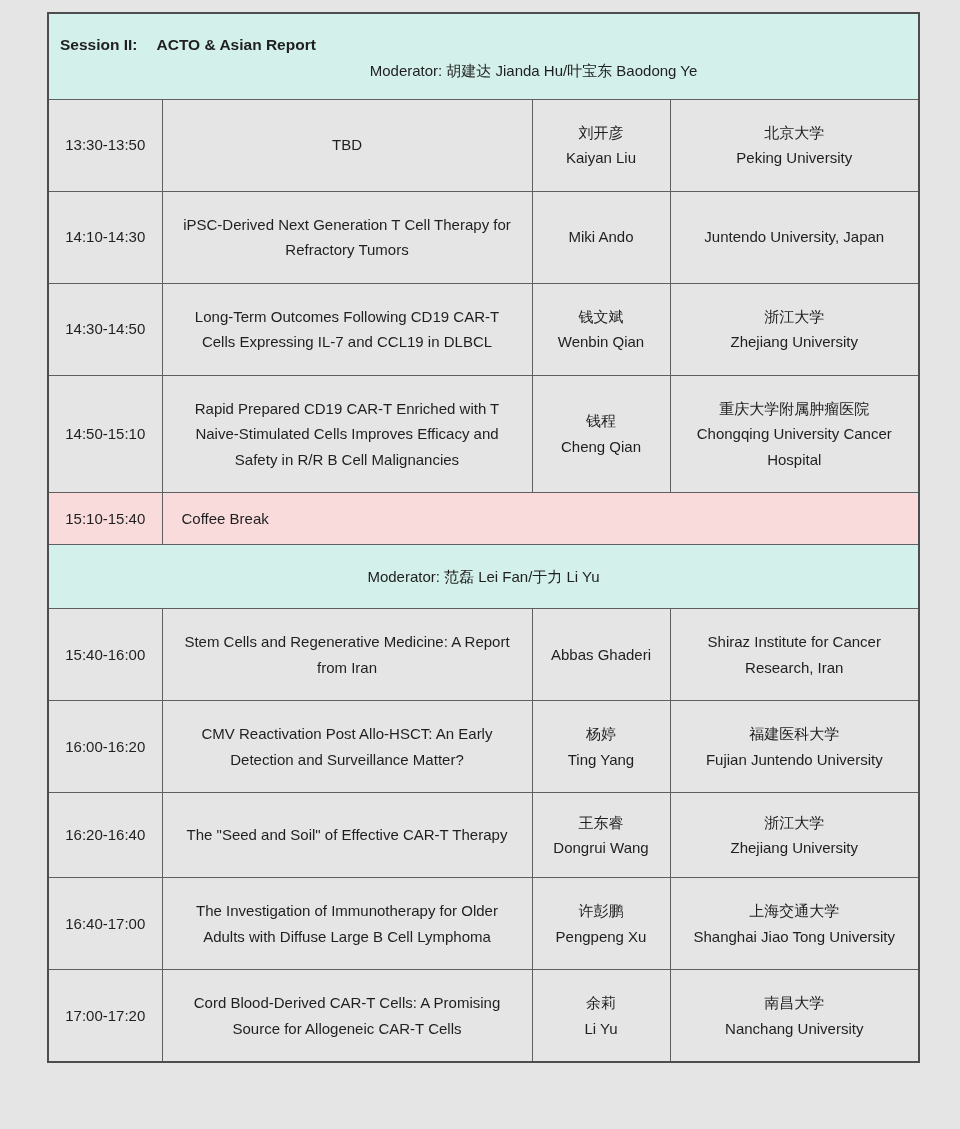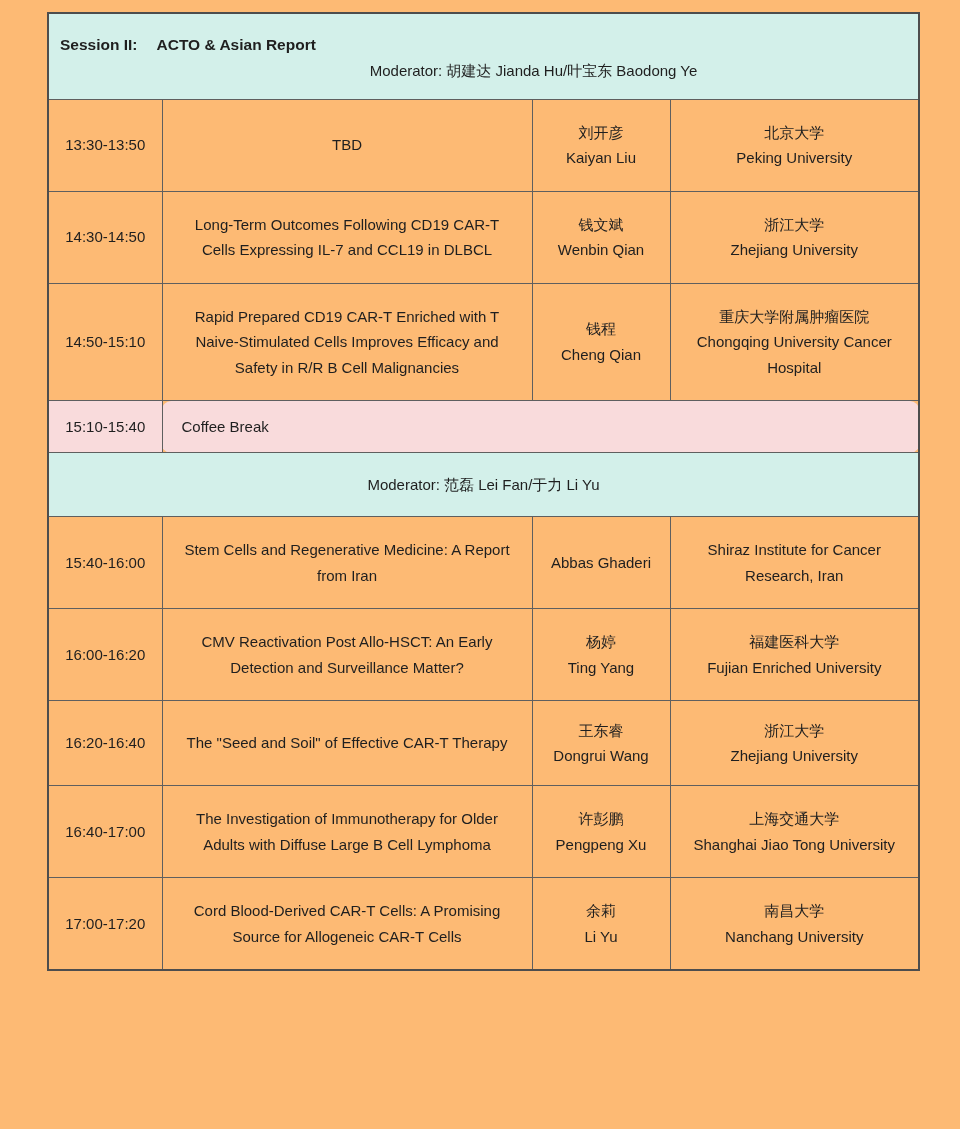--- a/index.html
+++ b/index.html
@@ -6,21 +6,21 @@
     margin: 0;
     padding: 0;
     background: #ffffff;
     font-family: "Liberation Sans", "DejaVu Sans", sans-serif;
     color: #1f1f1f;
   }
   .page {
     position: relative;
     width: 960px;
     height: 1129px;
-    background: #fdba74;
+    background: #e5e5e5;
     overflow: hidden;
   }
   table.schedule {
     position: absolute;
     left: 47px;
     top: 12px;
     width: 871px;
     border-collapse: collapse;
     table-layout: fixed;
     font-size: 15px;
@@ -114,20 +114,32 @@
         <div class="line">刘开彦</div>
         <div class="line">Kaiyan Liu</div>
       </td>
       <td class="aff-cell">
         <div class="line">北京大学</div>
         <div class="line">Peking University</div>
       </td>
     </tr>
 
 
+    <tr style="height:87px">
+      <td class="time-cell">14:10-14:30</td>
+      <td class="title-cell">iPSC-Derived Next Generation T Cell Therapy for Refractory Tumors</td>
+      <td class="speaker-cell">
+
+        <div class="line">Miki Ando</div>
+      </td>
+      <td class="aff-cell">
+
+        <div class="line">Juntendo University, Japan</div>
+      </td>
+    </tr>
 
     <tr style="height:86px">
       <td class="time-cell">14:30-14:50</td>
       <td class="title-cell">Long-Term Outcomes Following CD19 CAR-T Cells Expressing IL-7 and CCL19 in DLBCL</td>
       <td class="speaker-cell">
         <div class="line">钱文斌</div>
         <div class="line">Wenbin Qian</div>
       </td>
       <td class="aff-cell">
         <div class="line">浙江大学</div>
@@ -174,21 +186,21 @@
 
     <tr style="height:89px">
       <td class="time-cell">16:00-16:20</td>
       <td class="title-cell">CMV Reactivation Post Allo-HSCT: An Early Detection and Surveillance Matter?</td>
       <td class="speaker-cell">
         <div class="line">杨婷</div>
         <div class="line">Ting Yang</div>
       </td>
       <td class="aff-cell">
         <div class="line">福建医科大学</div>
-        <div class="line">Fujian Enriched University</div>
+        <div class="line">Fujian Juntendo University</div>
       </td>
     </tr>
 
     <tr style="height:85px">
       <td class="time-cell">16:20-16:40</td>
       <td class="title-cell">The "Seed and Soil" of Effective CAR-T Therapy</td>
       <td class="speaker-cell">
         <div class="line">王东睿</div>
         <div class="line">Dongrui Wang</div>
       </td>

